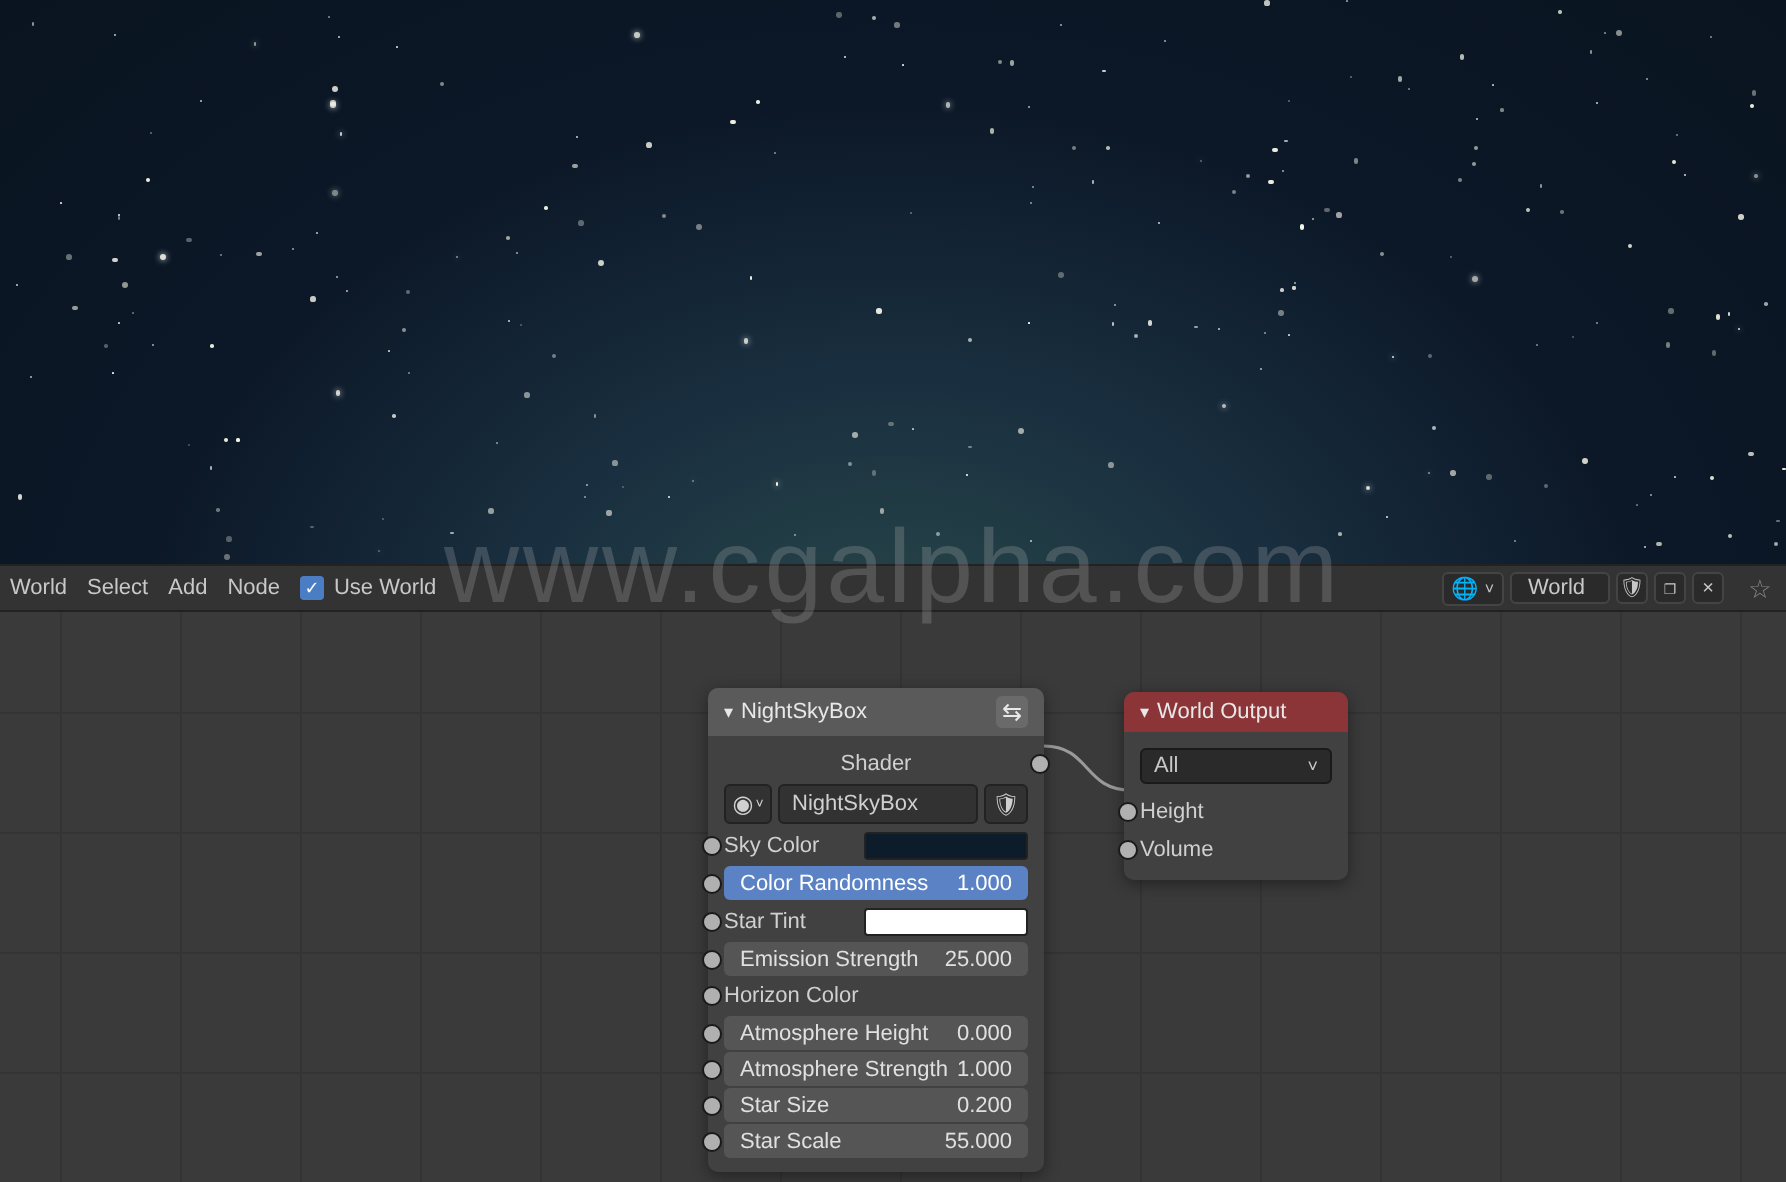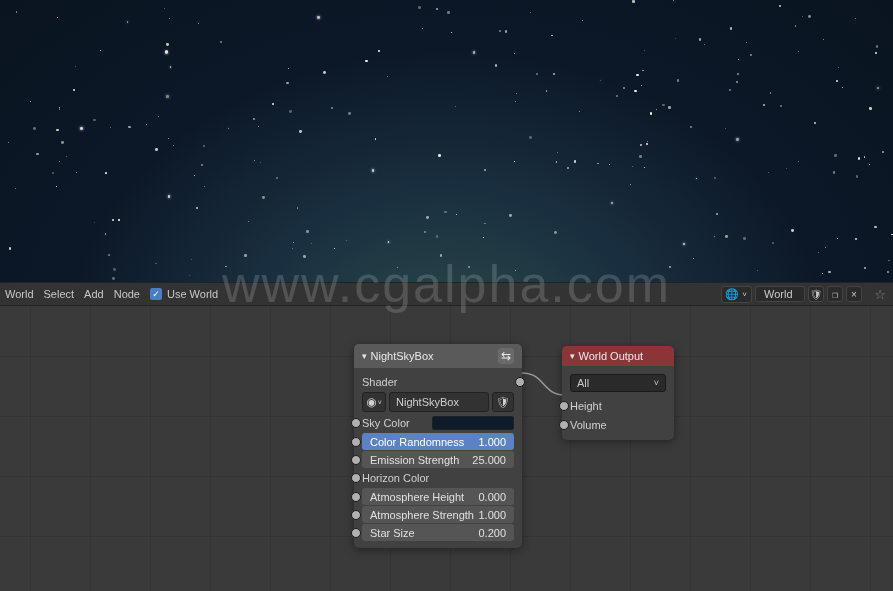--- a/index.html
+++ b/index.html
@@ -44,21 +44,21 @@
   color: #e8e8e8;
 }
 .node-header.gray { background: #5a5a5a; }
 .node-header.red { background: #8b3538; }
 .node-header .collapse-arrow { font-size: 9px; }
 .node-header .title { flex: 1; }
 .node-header .header-icon { width: 16px; height: 16px; background: #6a6a6a; border-radius: 3px; display: flex; align-items: center; justify-content: center; font-size: 12px; }
 
 .node-body { padding: 4px 2px 6px 2px; }
 .socket-row { display: flex; align-items: center; padding: 2px 6px; height: 19px; position: relative; }
-.socket-row.output { justify-content: flex-start; }
+.socket-row.output { justify-content: center; }
 .socket-dot {
   width: 10px; height: 10px; border-radius: 50%; background: #b0b0b0; border: 1px solid #1a1a1a;
   position: absolute;
 }
 .socket-dot.left { left: -5px; }
 .socket-dot.right { right: -5px; }
 
 .prop-row { display: flex; align-items: center; gap: 3px; padding: 1px 6px; }
 .prop-row .globe-btn { width: 24px; height: 20px; background: #323232; border: 1px solid #222; border-radius: 3px; display: flex; align-items: center; justify-content: center; font-size: 12px; }
 .prop-row .name-field { flex: 1; background: #323232; border: 1px solid #222; border-radius: 3px; padding: 2px 6px; height: 20px; display: flex; align-items: center; }
@@ -375,20 +375,25 @@
         <span class="label">Sky Color</span>
         <span class="color-swatch" style="background:#0d1c2a;"></span>
       </div>
 
       <div class="slider-row selected">
         <span class="socket-dot left"></span>
         <span class="slider-label">Color Randomness</span>
         <span class="slider-value">1.000</span>
       </div>
 
+      <div class="color-row">
+        <span class="socket-dot left"></span>
+        <span class="label">Star Tint</span>
+        <span class="color-swatch" style="background:#ffffff;"></span>
+      </div>
 
       <div class="slider-row">
         <span class="socket-dot left"></span>
         <span class="slider-label">Emission Strength</span>
         <span class="slider-value">25.000</span>
       </div>
 
       <div class="color-row" style="height:18px;">
         <span class="socket-dot left"></span>
         <span class="label" style="flex:1;">Horizon Color</span>
@@ -405,20 +410,25 @@
         <span class="slider-label">Atmosphere Strength</span>
         <span class="slider-value">1.000</span>
       </div>
 
       <div class="slider-row">
         <span class="socket-dot left"></span>
         <span class="slider-label">Star Size</span>
         <span class="slider-value">0.200</span>
       </div>
 
+      <div class="slider-row">
+        <span class="socket-dot left"></span>
+        <span class="slider-label">Star Scale</span>
+        <span class="slider-value">55.000</span>
+      </div>
     </div>
   </div>
 
   <div class="node" style="left:562px; top:40px; width:112px;">
     <div class="node-header red">
       <span class="collapse-arrow">▾</span>
       <span class="title">World Output</span>
     </div>
     <div class="node-body">
       <div class="dropdown">

